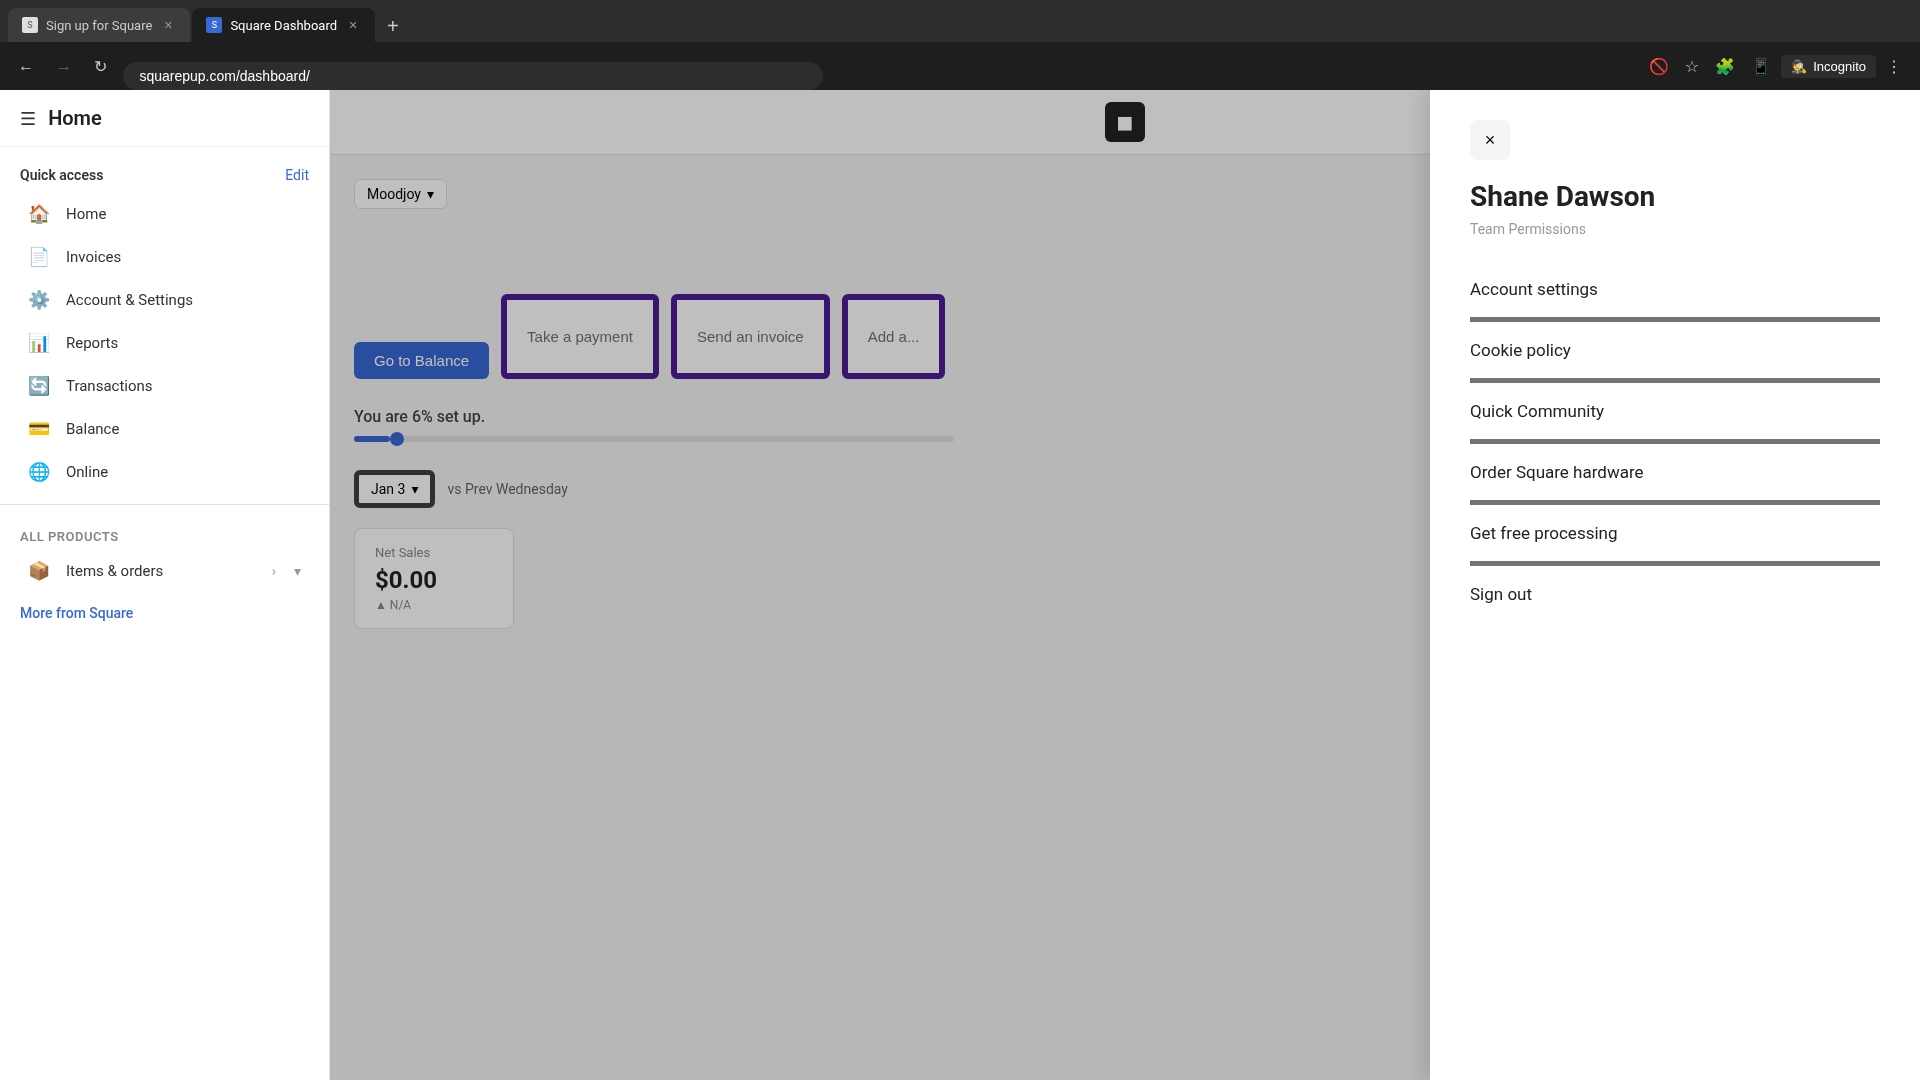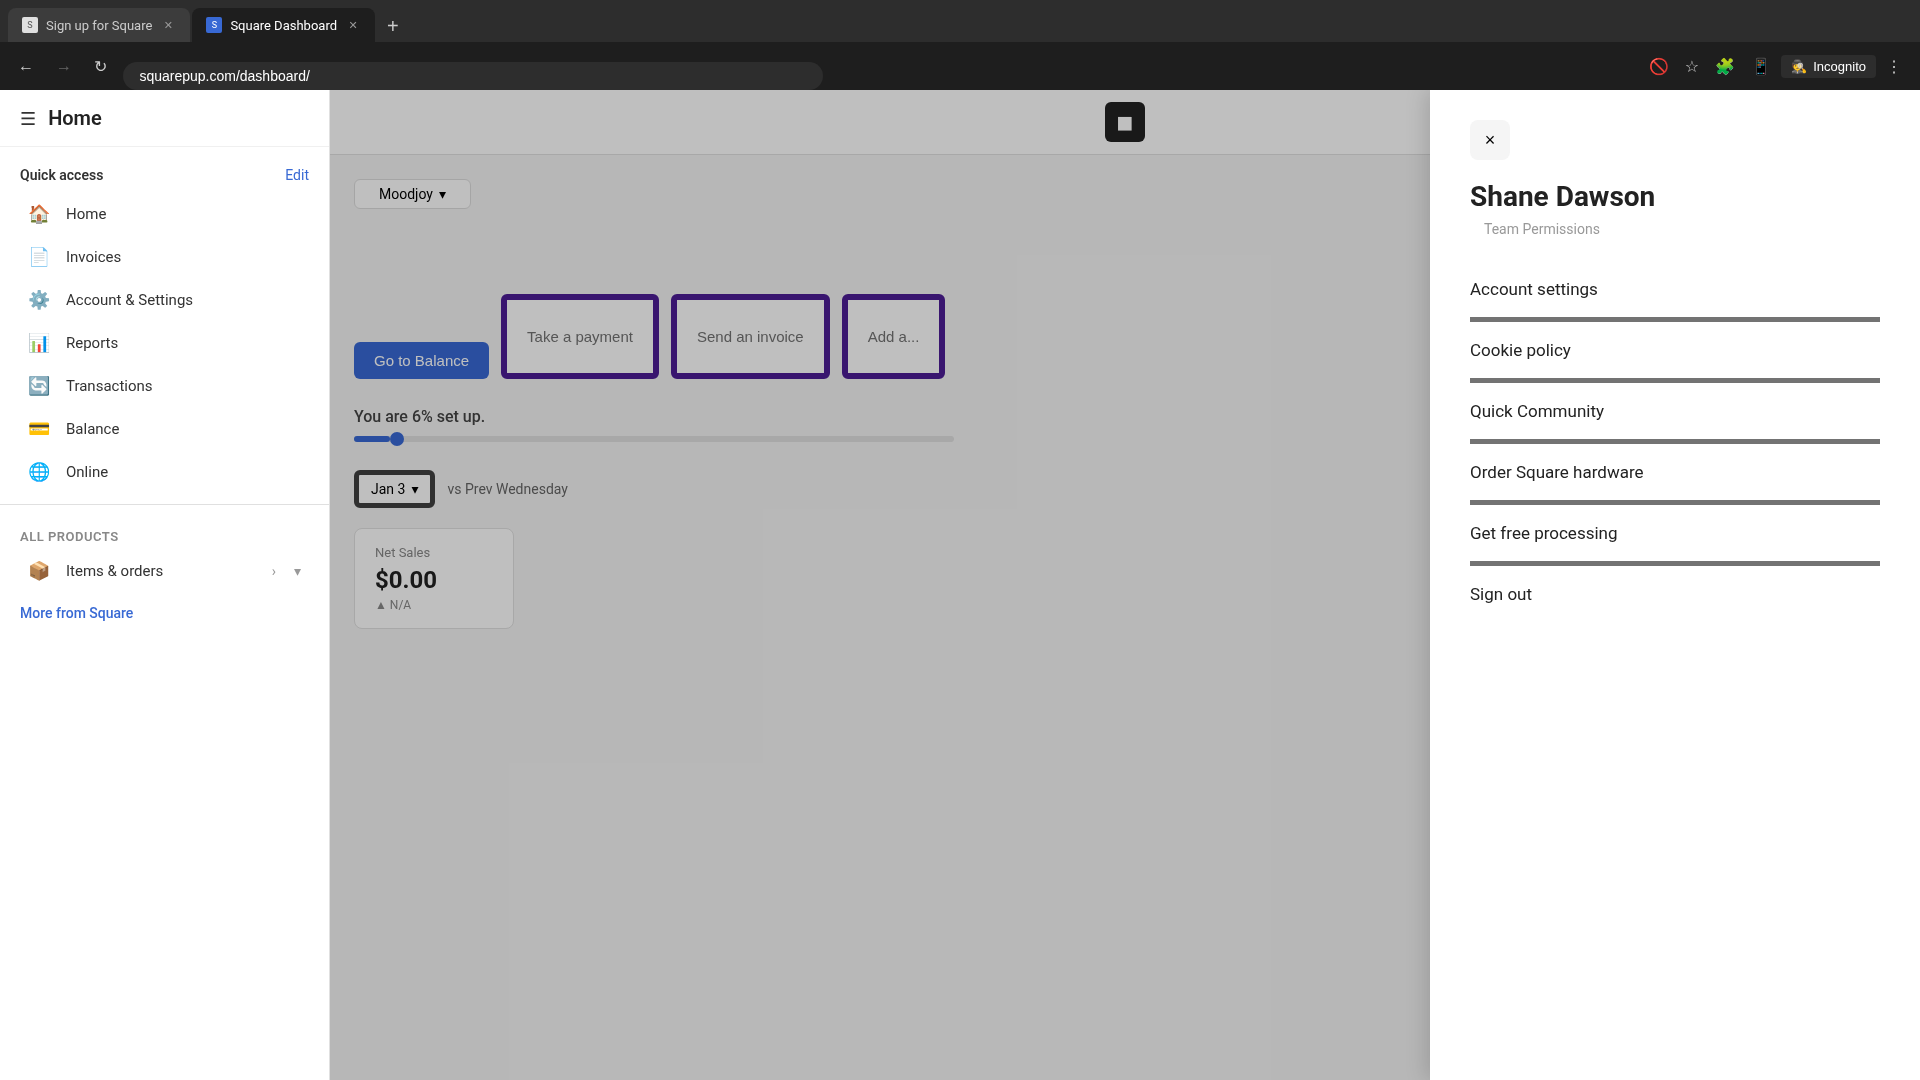--- a/index.html
+++ b/index.html
@@ -40,21 +40,21 @@
 
     .divider { border: none; border-top: 1px solid #e0e0e0; margin: 12px 0; }
 
     .all-products-label { padding: 12px 20px 4px; font-size: 13px; font-weight: 600; color: #888; text-transform: uppercase; letter-spacing: 0.5px; }
     .nav-item-arrow { margin-left: auto; font-size: 14px; color: #999; }
     .more-from-square { color: #3869d4; font-size: 14px; cursor: pointer; padding: 12px 20px; font-weight: 500; }
 
     
     .main-content { flex: 1; background: #f5f5f5; overflow: hidden; position: relative; }
     .main-inner { padding: 24px; }
-    .business-selector { display: inline-flex; align-items: center; gap: 6px; background: #fff; border: 1px solid #ddd; border-radius: 6px; padding: 6px 24px; font-size: 14px; cursor: pointer; margin-bottom: 20px; }
+    .business-selector { display: inline-flex; align-items: center; gap: 6px; background: #fff; border: 1px solid #ddd; border-radius: 6px; padding: 6px 12px; font-size: 14px; cursor: pointer; margin-bottom: 20px; }
     .main-header { font-size: 28px; font-weight: 700; color: #222; margin-bottom: 32px; text-align: right; }
     .action-buttons { display: flex; gap: 12px; margin-bottom: 28px; flex-wrap: wrap; }
     .btn-primary { background: #3869d4; color: #fff; border: none; border-radius: 6px; padding: 10px 20px; font-size: 15px; cursor: pointer; font-weight: 500; margin-top: 48px; }
     .btn-secondary { background: #fff; color: #737373; border: 6px solid #4c1d95; border-radius: 6px; padding: 10px 20px; font-size: 15px; cursor: pointer; font-weight: 500; }
 
     .setup-section { margin-bottom: 28px; }
     .setup-text { font-size: 16px; font-weight: 500; color: #444; margin-bottom: 10px; }
 
     .date-row { display: flex; align-items: center; gap: 12px; margin-bottom: 20px; }
     .date-select { display: inline-flex; align-items: center; gap: 6px; background: #fff; border: 5px solid #404040; border-radius: 6px; padding: 6px 12px; font-size: 14px; cursor: pointer; }
@@ -72,21 +72,21 @@
     
     .main-topbar { display: flex; align-items: center; justify-content: center; padding: 12px 20px; border-bottom: 1px solid #e0e0e0; background: #fff; }
 
     
     .overlay-backdrop { position: absolute; top: 0; left: 0; right: 0; bottom: 0; background: rgba(0,0,0,0.25); z-index: 100; }
 
     
     .user-panel { position: absolute; top: 0; right: 0; width: 490px; height: 100%; background: #fff; box-shadow: -4px 0 20px rgba(0,0,0,0.15); z-index: 200; display: flex; flex-direction: column; padding: 30px 40px; }
     .panel-close-btn { width: 40px; height: 40px; background: #f5f5f5; border: none; border-radius: 8px; font-size: 18px; cursor: pointer; display: flex; align-items: center; justify-content: center; margin-bottom: 20px; }
     .panel-user-name { font-size: 28px; font-weight: 700; color: #222; margin-bottom: 8px; }
-    .panel-team-perms { font-size: 14px; color: #999; margin-bottom: 24px; margin-left: 14px; }
+    .panel-team-perms { font-size: 14px; color: #999; margin-bottom: 24px; }
     .panel-menu-item { padding: 18px 0; font-size: 17px; color: #222; cursor: pointer; border-bottom: 5px solid #737373; text-decoration: none; display: block; }
     .panel-menu-item:last-child { border-bottom: none; }
 
     
     .sidebar-scroll-area { overflow-y: auto; flex: 1; }
   </style>
 </head>
 <body>
 
 <div class="browser-chrome">

